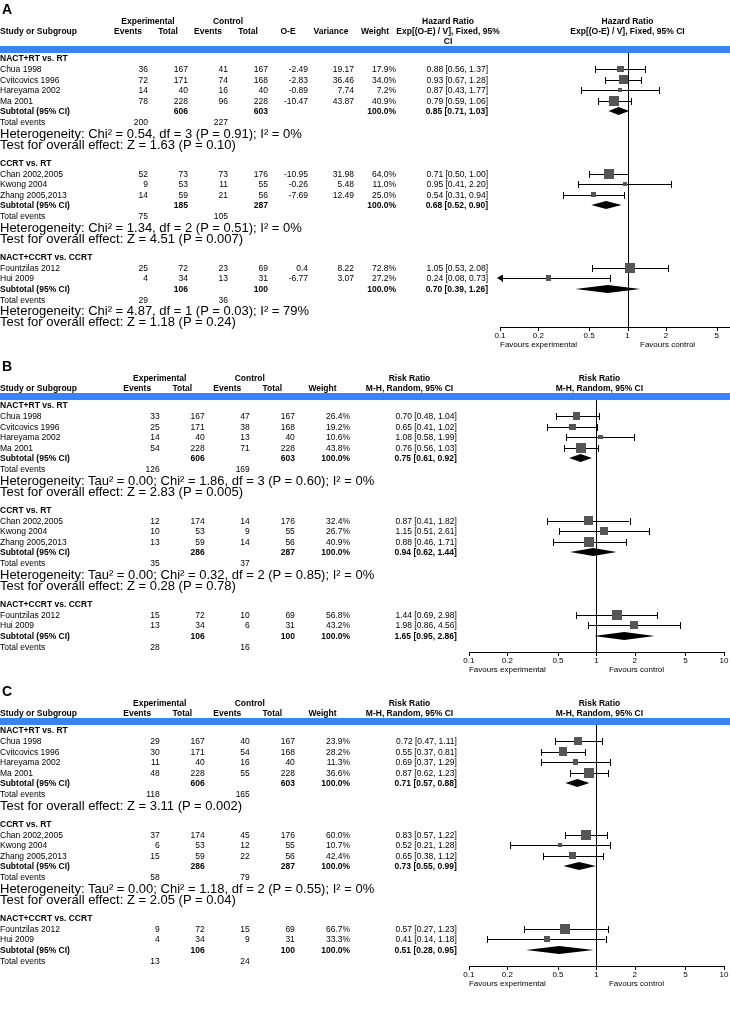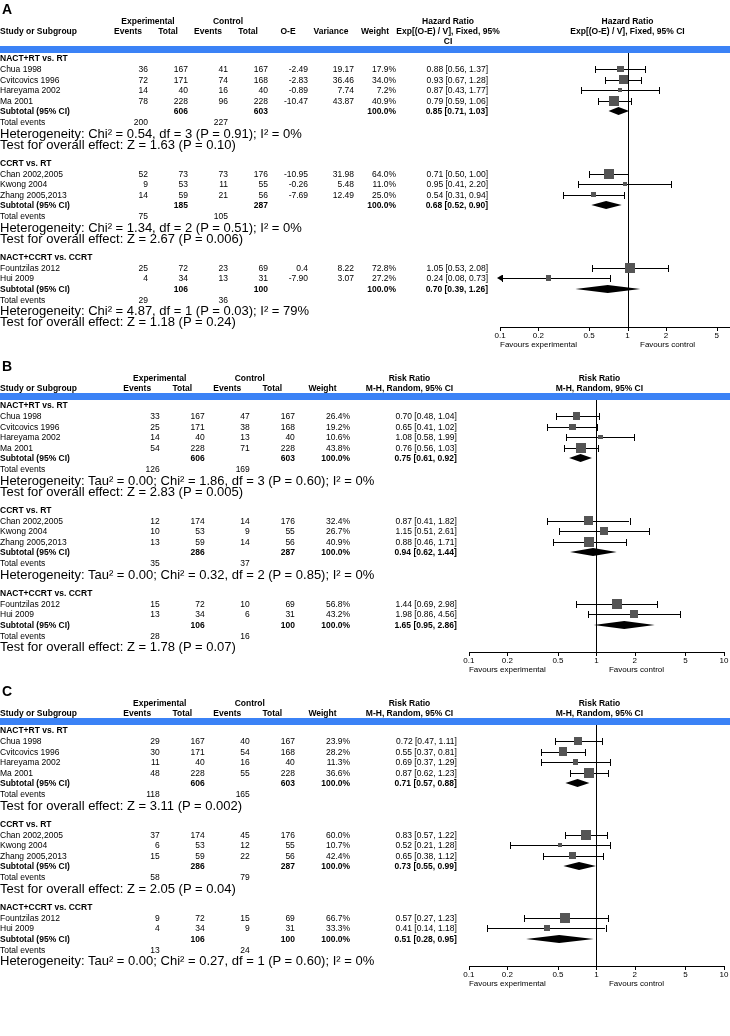--- a/index.html
+++ b/index.html
@@ -364,21 +364,21 @@
           </tr>
           <tr class="note">
             <td class="l" colspan="9">Heterogeneity: Chi² = 1.34, df = 2 (P = 0.51); I² = 0%</td>
             <td class="plotcell">
               <div class="plotarea" style="height:11px">
                 <div class="vline" style="left:127.5px"></div>
               </div>
             </td>
           </tr>
           <tr class="note">
-            <td class="l" colspan="9">Test for overall effect: Z = 2.67 (P = 0.006)</td>
+            <td class="l" colspan="9">Test for overall effect: Z = 4.51 (P = 0.007)</td>
             <td class="plotcell">
               <div class="plotarea" style="height:11px">
                 <div class="vline" style="left:127.5px"></div>
               </div>
             </td>
           </tr>
           <tr class="spacer">
             <td colspan="9"></td>
             <td class="plotcell">
               <div class="plotarea" style="height:8px">
@@ -415,21 +415,21 @@
                 </div>
               </div>
             </td>
           </tr>
           <tr class="row">
             <td class="l">Hui 2009</td>
             <td class="r">4</td>
             <td class="r">34</td>
             <td class="r">13</td>
             <td class="r">31</td>
-            <td class="r">-7.90</td>
+            <td class="r">-6.77</td>
             <td class="r">3.07</td>
             <td class="r">27.2%</td>
             <td class="r" style="padding-right:12px">0.24 [0.08, 0.73]</td>
             <td class="plotcell">
               <div class="plotarea" style="height:10.5px">
                 <div class="vline" style="left:127.5px"></div>
                 <div class="rowline">
                   <div class="seg" style="left:2.0px;width:108.1px"></div>
                   <div class="tick" style="left:2.0px"></div>
                   <div class="tick" style="left:110.1px"></div>
@@ -796,20 +796,28 @@
             </td>
           </tr>
           <tr class="note">
             <td class="l" colspan="7">Heterogeneity: Tau² = 0.00; Chi² = 0.32, df = 2 (P = 0.85); I² = 0%</td>
             <td class="plotcell">
               <div class="plotarea" style="height:11px">
                 <div class="vline" style="left:127.5px"></div>
               </div>
             </td>
           </tr>
+          <tr class="note">
+            <td class="l" colspan="7">Test for overall effect: Z = 0.28 (P = 0.78)</td>
+            <td class="plotcell">
+              <div class="plotarea" style="height:11px">
+                <div class="vline" style="left:127.5px"></div>
+              </div>
+            </td>
+          </tr>
           <tr class="spacer">
             <td colspan="7"></td>
             <td class="plotcell">
               <div class="plotarea" style="height:8px">
                 <div class="vline" style="left:127.5px"></div>
               </div>
             </td>
           </tr>
           <tr class="grp-row">
             <td class="grp l" colspan="7">NACT+CCRT vs. CCRT</td>
@@ -881,28 +889,20 @@
           <tr class="row">
             <td class="l">Total events</td>
             <td class="r">28</td>
             <td></td>
             <td class="r">16</td>
             <td></td>
             <td></td>
             <td></td>
             <td class="plotcell">
               <div class="plotarea" style="height:10.5px">
-                <div class="vline" style="left:127.5px"></div>
-              </div>
-            </td>
-          </tr>
-          <tr class="note">
-            <td class="l" colspan="7">Test for overall effect: Z = 1.78 (P = 0.07)</td>
-            <td class="plotcell">
-              <div class="plotarea" style="height:11px">
                 <div class="vline" style="left:127.5px"></div>
               </div>
             </td>
           </tr>
           <tr>
             <td colspan="7"></td>
             <td class="plotcell">
               <div class="axis">
                 <div class="axisline"></div>
                 <div class="axtick" style="left:0.0px"></div>
@@ -1191,20 +1191,28 @@
             <td></td>
             <td></td>
             <td></td>
             <td class="plotcell">
               <div class="plotarea" style="height:10.5px">
                 <div class="vline" style="left:127.5px"></div>
               </div>
             </td>
           </tr>
           <tr class="note">
+            <td class="l" colspan="7">Heterogeneity: Tau² = 0.00; Chi² = 1.18, df = 2 (P = 0.55); I² = 0%</td>
+            <td class="plotcell">
+              <div class="plotarea" style="height:11px">
+                <div class="vline" style="left:127.5px"></div>
+              </div>
+            </td>
+          </tr>
+          <tr class="note">
             <td class="l" colspan="7">Test for overall effect: Z = 2.05 (P = 0.04)</td>
             <td class="plotcell">
               <div class="plotarea" style="height:11px">
                 <div class="vline" style="left:127.5px"></div>
               </div>
             </td>
           </tr>
           <tr class="spacer">
             <td colspan="7"></td>
             <td class="plotcell">
@@ -1283,28 +1291,20 @@
           <tr class="row">
             <td class="l">Total events</td>
             <td class="r">13</td>
             <td></td>
             <td class="r">24</td>
             <td></td>
             <td></td>
             <td></td>
             <td class="plotcell">
               <div class="plotarea" style="height:10.5px">
-                <div class="vline" style="left:127.5px"></div>
-              </div>
-            </td>
-          </tr>
-          <tr class="note">
-            <td class="l" colspan="7">Heterogeneity: Tau² = 0.00; Chi² = 0.27, df = 1 (P = 0.60); I² = 0%</td>
-            <td class="plotcell">
-              <div class="plotarea" style="height:11px">
                 <div class="vline" style="left:127.5px"></div>
               </div>
             </td>
           </tr>
           <tr>
             <td colspan="7"></td>
             <td class="plotcell">
               <div class="axis">
                 <div class="axisline"></div>
                 <div class="axtick" style="left:0.0px"></div>

